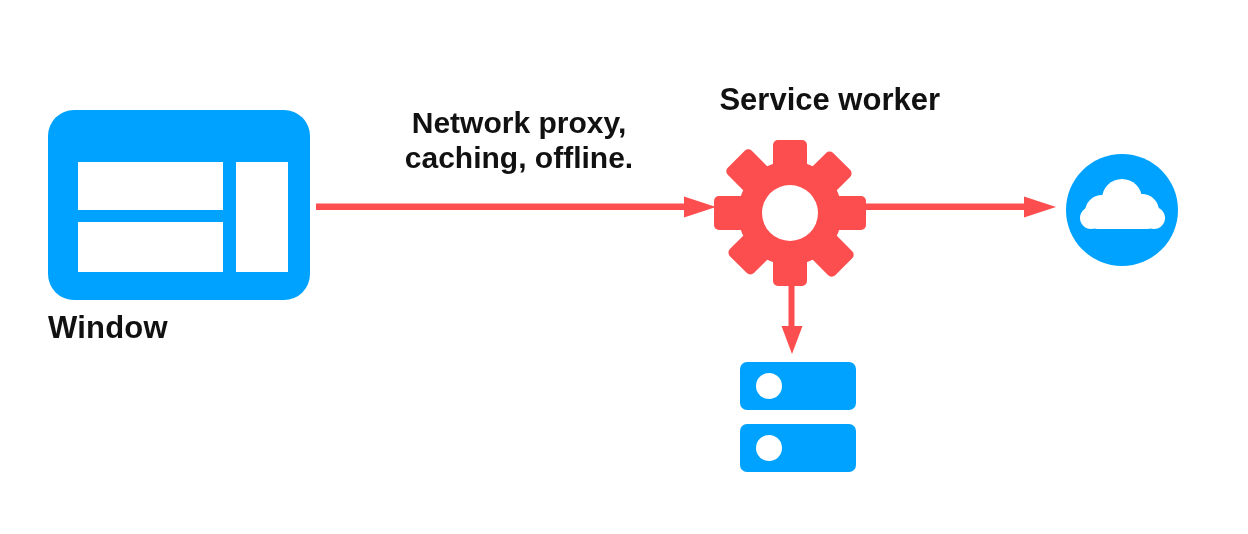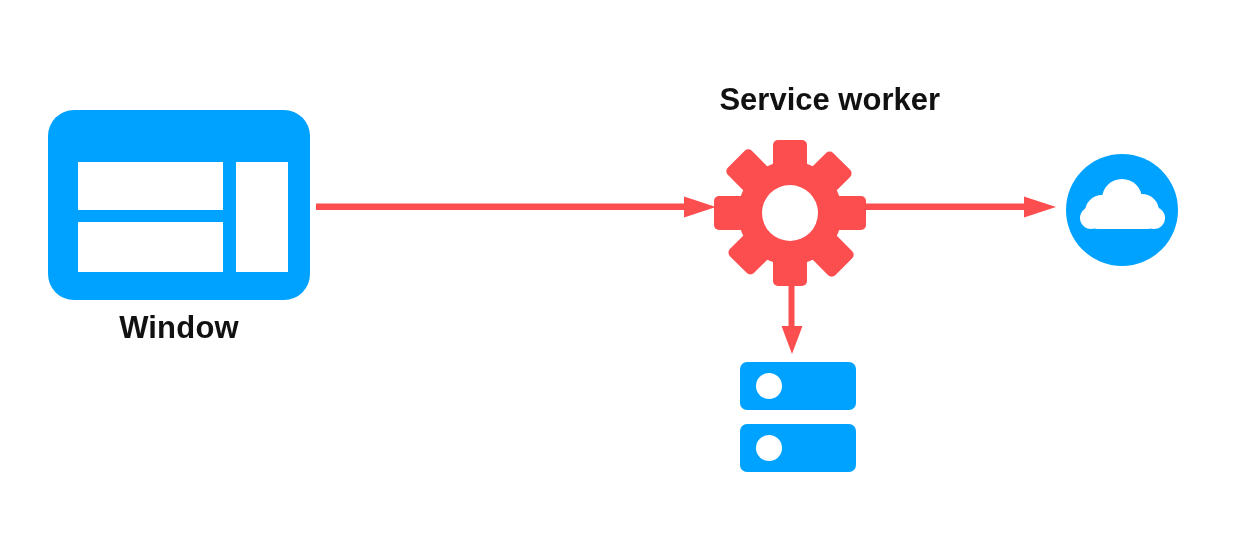--- a/index.html
+++ b/index.html
@@ -38,21 +38,21 @@
     position: absolute;
     background: #ffffff;
   }
   .win-panel-top    { left: 30px;  top: 52px;  width: 145px; height: 48px; }
   .win-panel-bottom { left: 30px;  top: 112px; width: 145px; height: 50px; }
   .win-panel-side   { left: 188px; top: 52px;  width: 52px;  height: 110px; }
 
   .node-label {
     position: absolute;
     width: 100%;
-    text-align: center;
+    text-align: left;
     color: #111111;
     font-weight: bold;
     font-size: 31px;
     letter-spacing: 0.2px;
     white-space: nowrap;
   }
   #window-label {
     left: 0;
     top: 200px;
   }
@@ -152,20 +152,24 @@
     <div class="node-label" id="window-label">Window</div>
   </div>
 
   <div class="arrow" id="arrow-window-gear">
     <svg width="400" height="24" viewBox="0 0 400 24" xmlns="http://www.w3.org/2000/svg">
       <rect x="0" y="7.5" width="374" height="6.5" fill="#fc4e4e"></rect>
       <polygon points="368,0.5 400,11 368,21.5" fill="#fc4e4e"></polygon>
     </svg>
   </div>
 
+  <div id="proxy-caption">
+    <span class="cap-line">Network proxy,</span>
+    <span class="cap-line">caching, offline.</span>
+  </div>
 
   <div id="sw-label">Service worker</div>
 
   <div class="node" id="gear-node">
     <svg viewBox="0 0 152 146" xmlns="http://www.w3.org/2000/svg">
       <g fill="#fc4e4e">
 
         <path d="
           M 62.0 3.0
           Q 62.0 0.0 65.0 0.0

